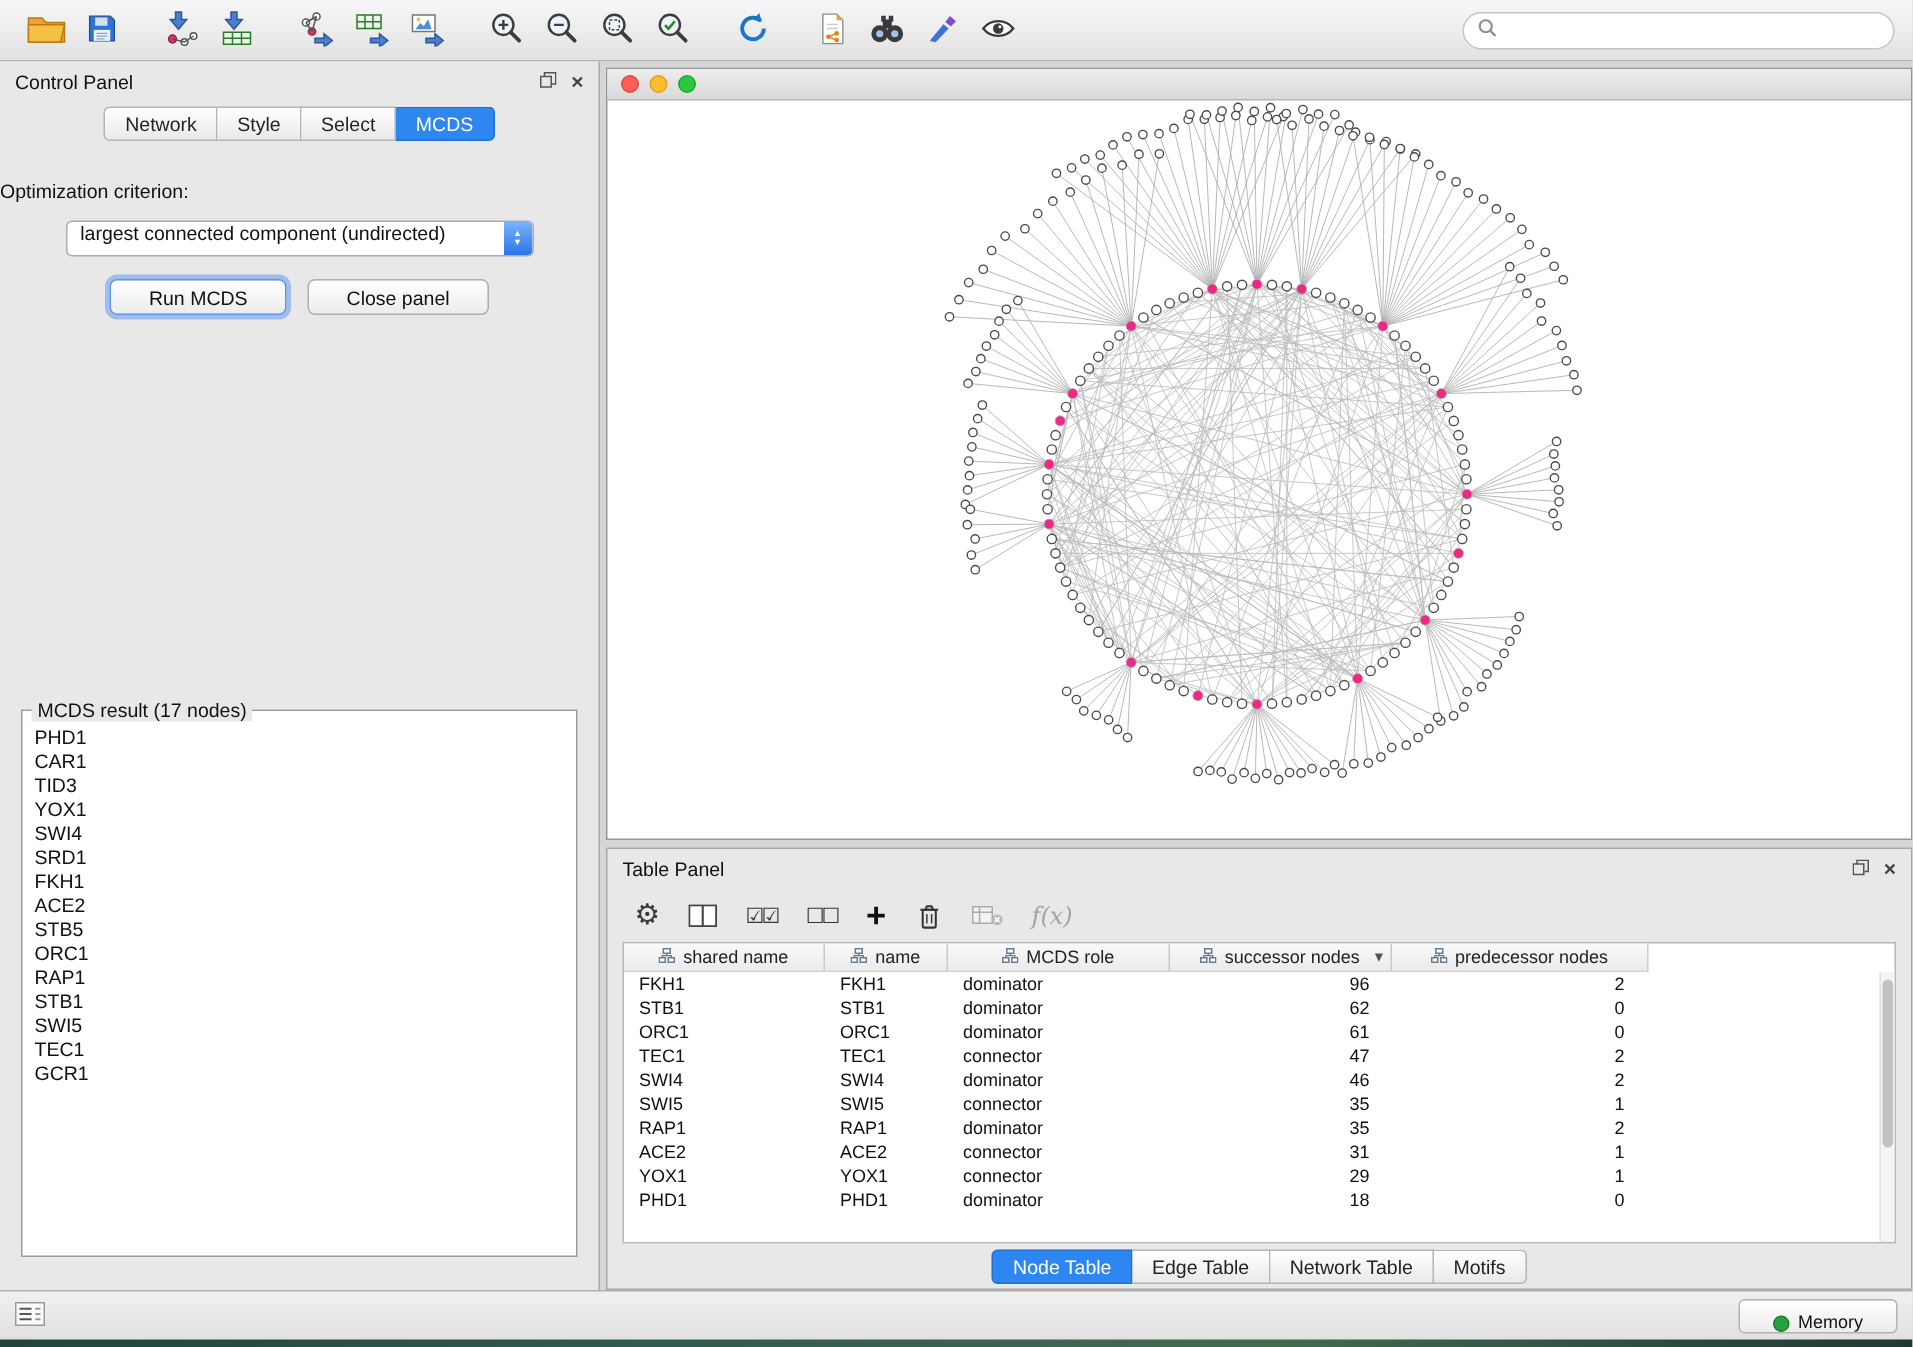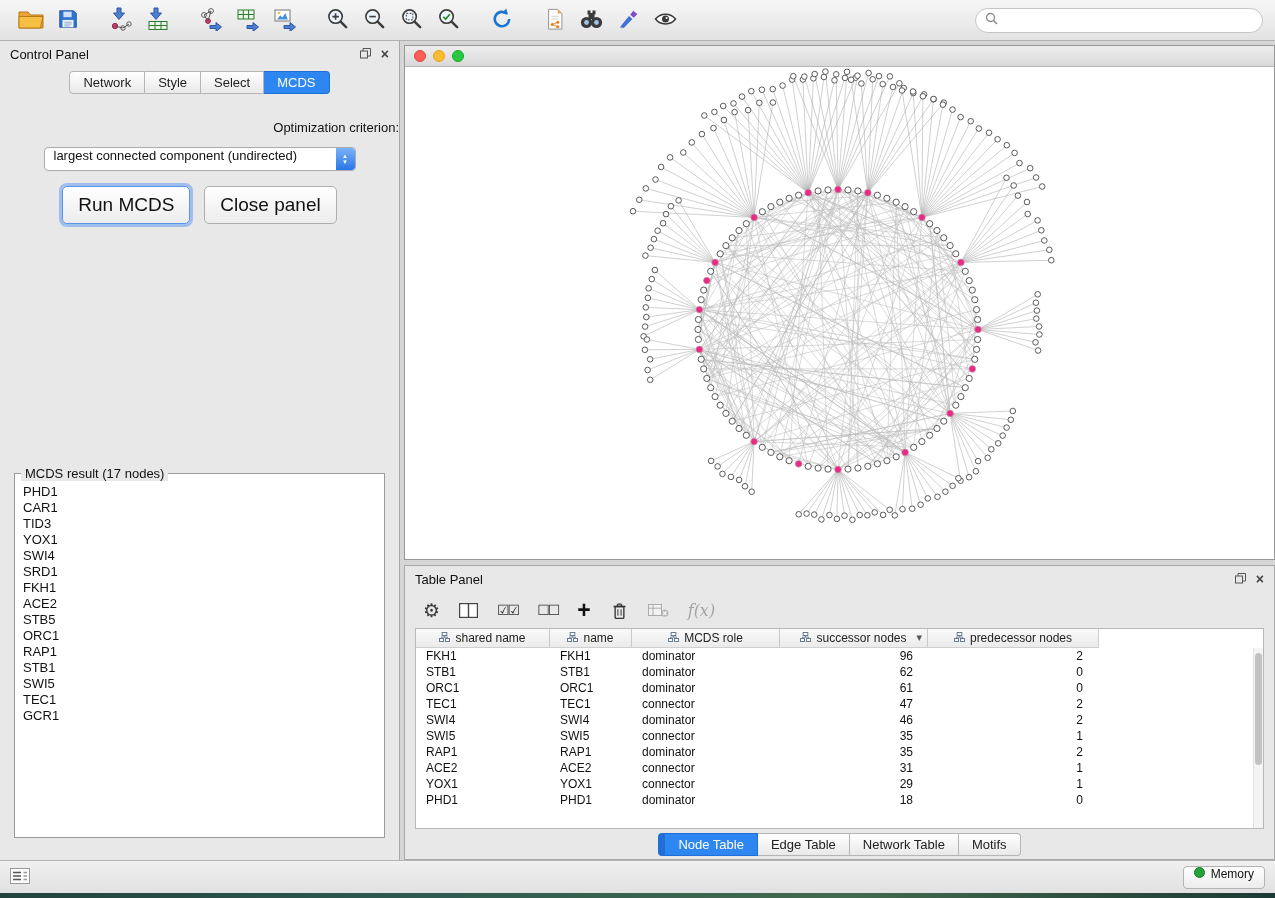--- a/index.html
+++ b/index.html
@@ -19,26 +19,26 @@
 .control-panel{width:400px;flex:0 0 400px;background:#e8e8e8;display:flex;flex-direction:column;border-right:1px solid #a8a8a8}
 .panel-titlebar{height:26px;flex:0 0 26px;display:flex;align-items:center;padding:0 10px;font-size:13px;color:#111}
 .pt-icons{margin-left:auto;display:flex;align-items:center;gap:10px;color:#444}
 .pt-close{font-size:14px;font-weight:bold;line-height:10px}
 .cp-tabs{display:flex;justify-content:center;padding:4px 0 8px}
 .cp-tab{padding:3px 13px;font-size:13px;background:linear-gradient(#ffffff,#e9e9e9);border:1px solid #b5b5b5;border-left:none;color:#222}
 .cp-tab:first-child{border-left:1px solid #b5b5b5;border-radius:4px 0 0 4px}
 .cp-tab:last-child{border-radius:0 4px 4px 0}
 .cp-tab.selected{background:#2e86f0;border-color:#1f6fd6;color:#fff}
 .cp-body{flex:1;display:flex;flex-direction:column;min-height:0}
-.opt-label{text-align:right;margin-top:18px;font-size:13px}
+.opt-label{text-align:left;margin-top:18px;font-size:13px}
 .dropdown{margin:12px auto 0;width:312px;height:24px;background:#fff;border:1px solid #ababab;border-radius:4px;display:flex;align-items:flex-start;overflow:hidden}
 .dd-text{flex:1;padding:0 9px;font-size:13px;white-space:nowrap;overflow:hidden}
 .dd-stepper{width:19px;height:100%;background:linear-gradient(#7ab2f9,#2a76e8);display:flex;flex-direction:column;align-items:center;justify-content:center;color:#fff;font-size:6px;line-height:6.5px;border-radius:0 3px 3px 0}
 .btnrow{display:flex;justify-content:center;gap:14px;margin-top:15px}
-.btn{height:38px;padding:0 15px;background:linear-gradient(#ffffff,#ececec);border:1px solid #aeaeae;border-radius:5px;font-size:19px;display:flex;align-items:center;color:#111}
+.btn{height:24px;padding:0 25px;background:linear-gradient(#ffffff,#ececec);border:1px solid #aeaeae;border-radius:5px;font-size:13px;display:flex;align-items:center;color:#111}
 .btn.focus{box-shadow:0 0 0 3px rgba(100,155,240,.55);border-color:#5b94e8}
 .result-box{margin:auto 14px 22px;height:372px;border:1px solid #9b9b9b;background:#fff;display:flex;flex-direction:column}
 .result-box legend{font-size:13px;margin-left:6px;padding:0 4px;background:#e8e8e8}
 .mcds-list{flex:1;overflow:hidden;padding:3px 8px;font-size:13px}
 .mcds-item{line-height:16px;white-space:nowrap}
 
 
 .right-side{flex:1;display:flex;flex-direction:column;min-width:0;padding:4px 0 0 4px;background:#d6d6d6}
 .net-frame{height:515px;flex:0 0 515px;background:#fff;border:1px solid #979797;display:flex;flex-direction:column}
 .net-titlebar{height:21px;flex:0 0 21px;background:linear-gradient(#ededed,#d9d9d9);border-bottom:1px solid #b5b5b5;position:relative;display:flex;align-items:center;padding:0 9px}
@@ -62,27 +62,27 @@
 .th{display:flex;align-items:center;justify-content:center;gap:5px;font-size:12px;border-right:1px solid #c9c9c9;height:100%;position:relative;color:#222}
 .th:last-child{border-right:none}
 .sort-arrow{position:absolute;right:5px;top:2px;font-size:11px;color:#555}
 .tbl-row{display:flex;height:16px;align-items:center;width:683px}
 .td{font-size:12px;padding:0 10px;overflow:hidden;white-space:nowrap;height:16px;line-height:16px}
 .td.num{text-align:right;padding-right:15px}
 .scroll-v{position:absolute;right:0;top:19px;bottom:0;width:10px;background:#f4f4f4;border-left:1px solid #e2e2e2}
 .scroll-thumb{position:absolute;left:1px;right:1px;top:5px;height:112px;background:#c2c2c2;border-radius:4px}
 .tp-tabs{height:30px;flex:0 0 30px;display:flex;align-items:center;justify-content:center}
 .tp-tab{padding:3px 13px;font-size:13px;background:linear-gradient(#ffffff,#e9e9e9);border:1px solid #b5b5b5;border-left:none;color:#222}
-.tp-tab:first-child{border-left:7px solid #0c4a6e;border-radius:4px 0 0 4px}
+.tp-tab:first-child{border-left:1px solid #0c4a6e;border-radius:4px 0 0 4px}
 .tp-tab:last-child{border-radius:0 4px 4px 0}
 .tp-tab.selected{background:#2e86f0;border-color:#1f6fd6;color:#fff}
 
 
 .statusbar{height:33px;flex:0 0 33px;background:linear-gradient(#f0f0f0,#e1e1e1);border-top:1px solid #b2b2b2;display:flex;align-items:center;padding:0 10px}
-.mem-btn{margin-left:auto;height:23px;border:1px solid #b3b3b3;border-radius:4px;background:linear-gradient(#ffffff,#ececec);display:flex;align-items:flex-start;gap:6px;padding:0 10px;font-size:12px;color:#111}
+.mem-btn{margin-left:auto;height:23px;border:1px solid #b3b3b3;border-radius:4px;background:linear-gradient(#ffffff,#ececec);display:flex;align-items:flex-end;gap:6px;padding:0 22px;font-size:12px;color:#111}
 .mem-dot{width:11px;height:11px;border-radius:50%;background:#23a33a;border:1px solid #1b7f2c}
 .desktop-strip{height:5px;flex:0 0 5px;background:linear-gradient(90deg,#23423d,#2f5a50,#446a4e,#1d3934)}
 </style>
 </head>
 <body>
 
 <div class="app">
 
   <div class="toolbar">
     <div class="tb-btn">

